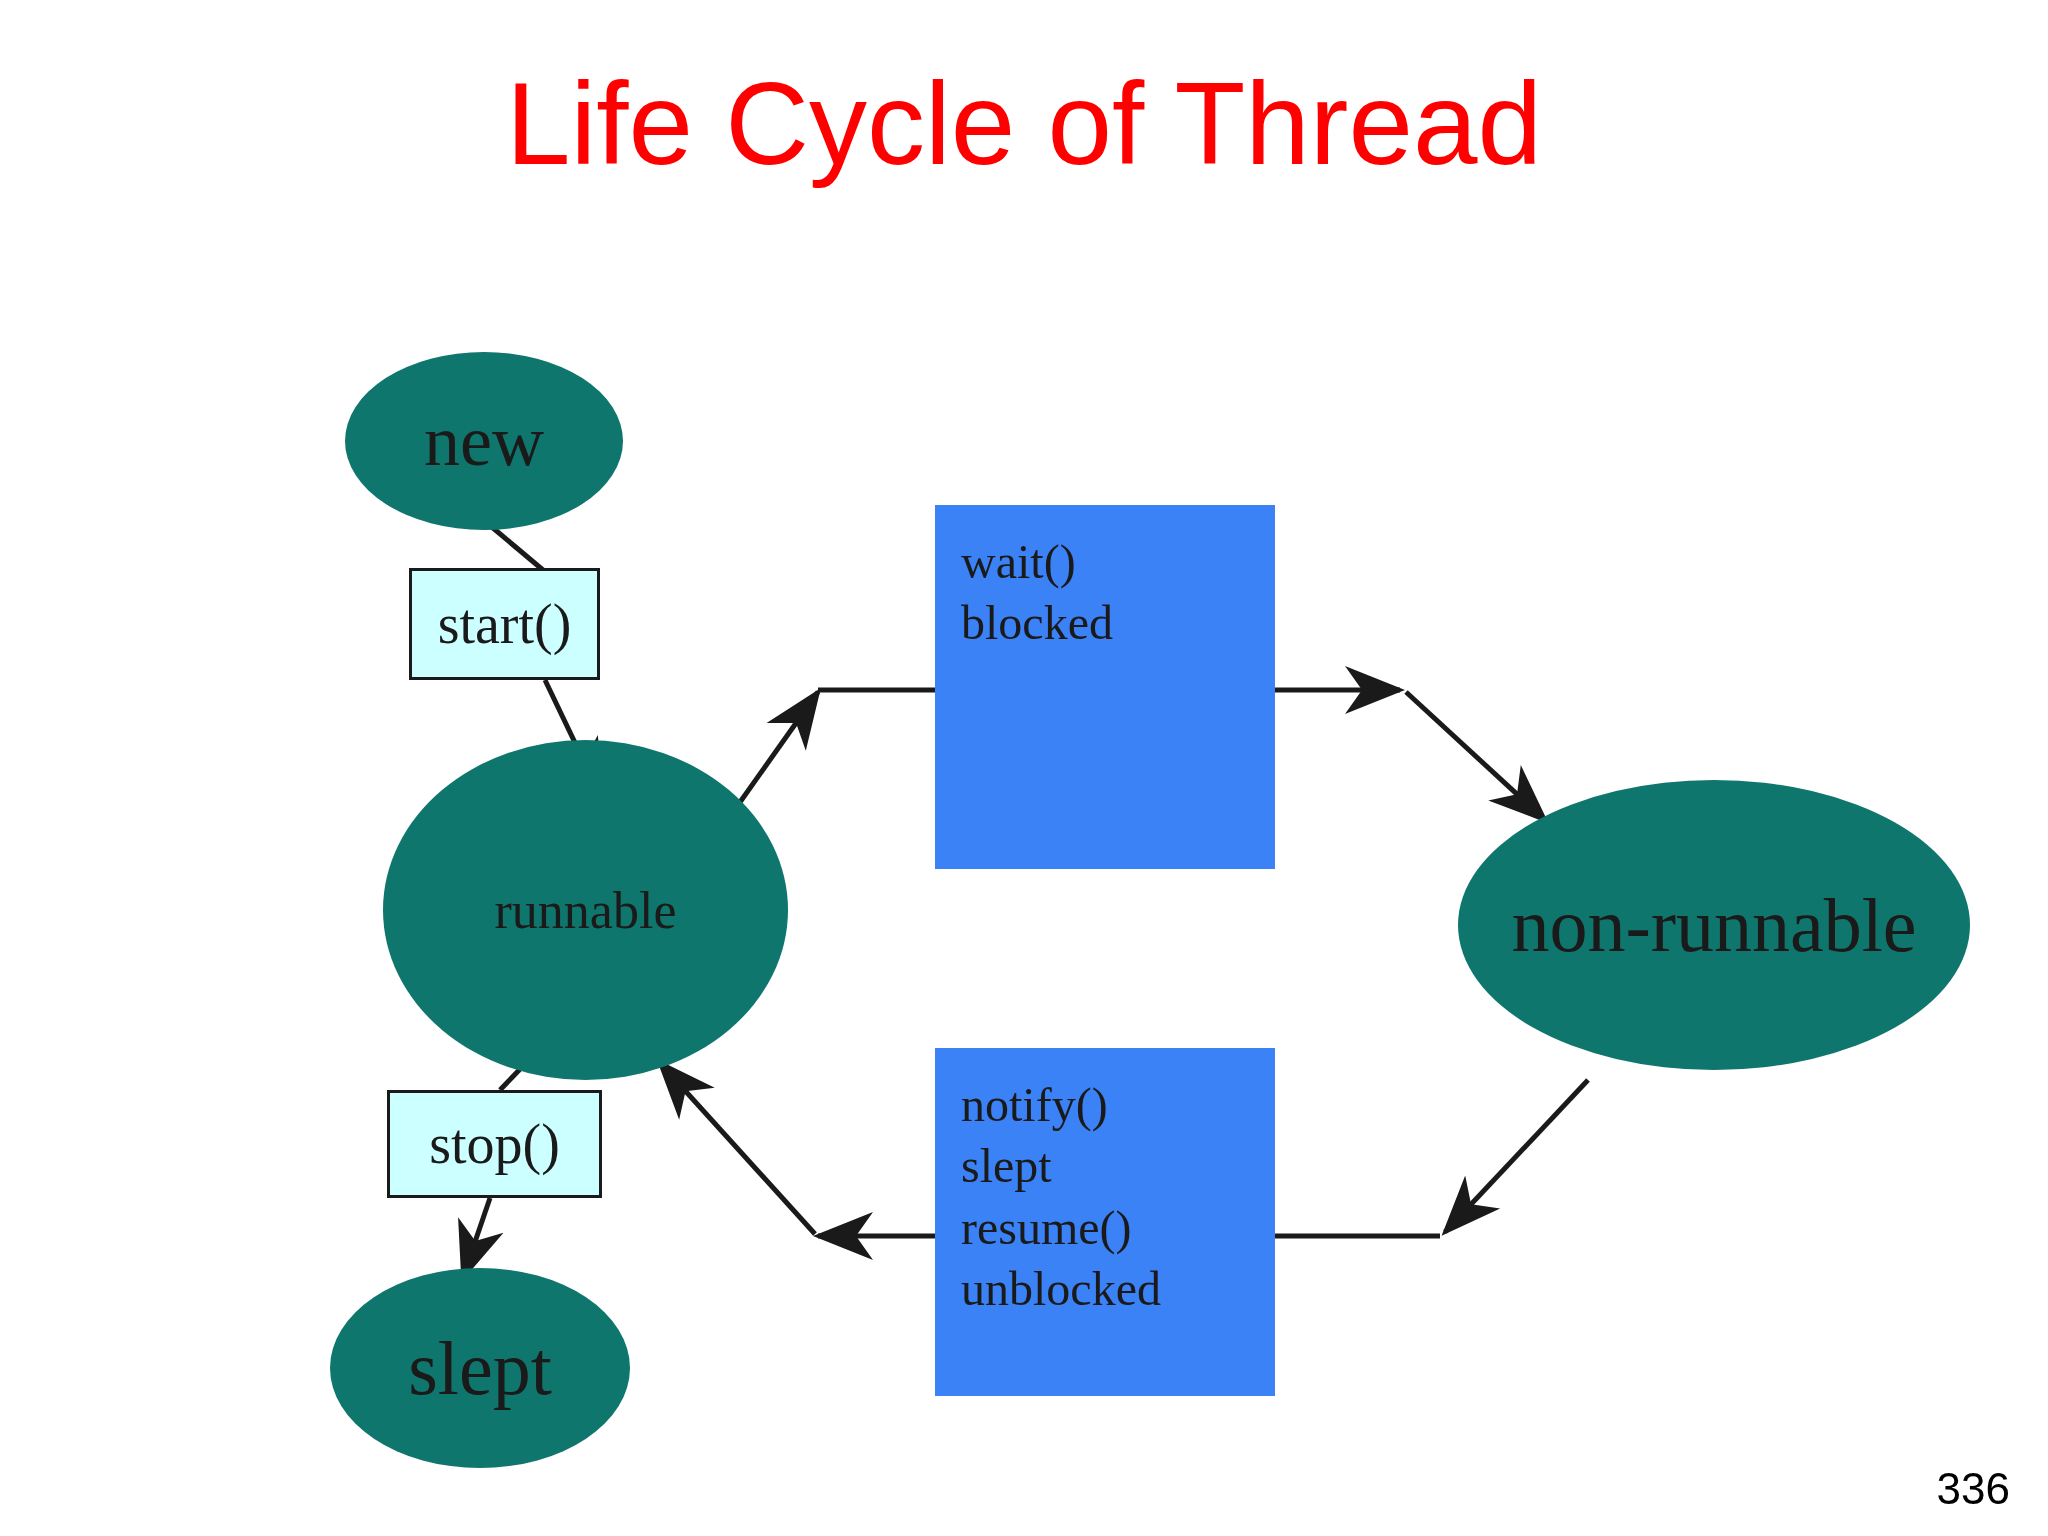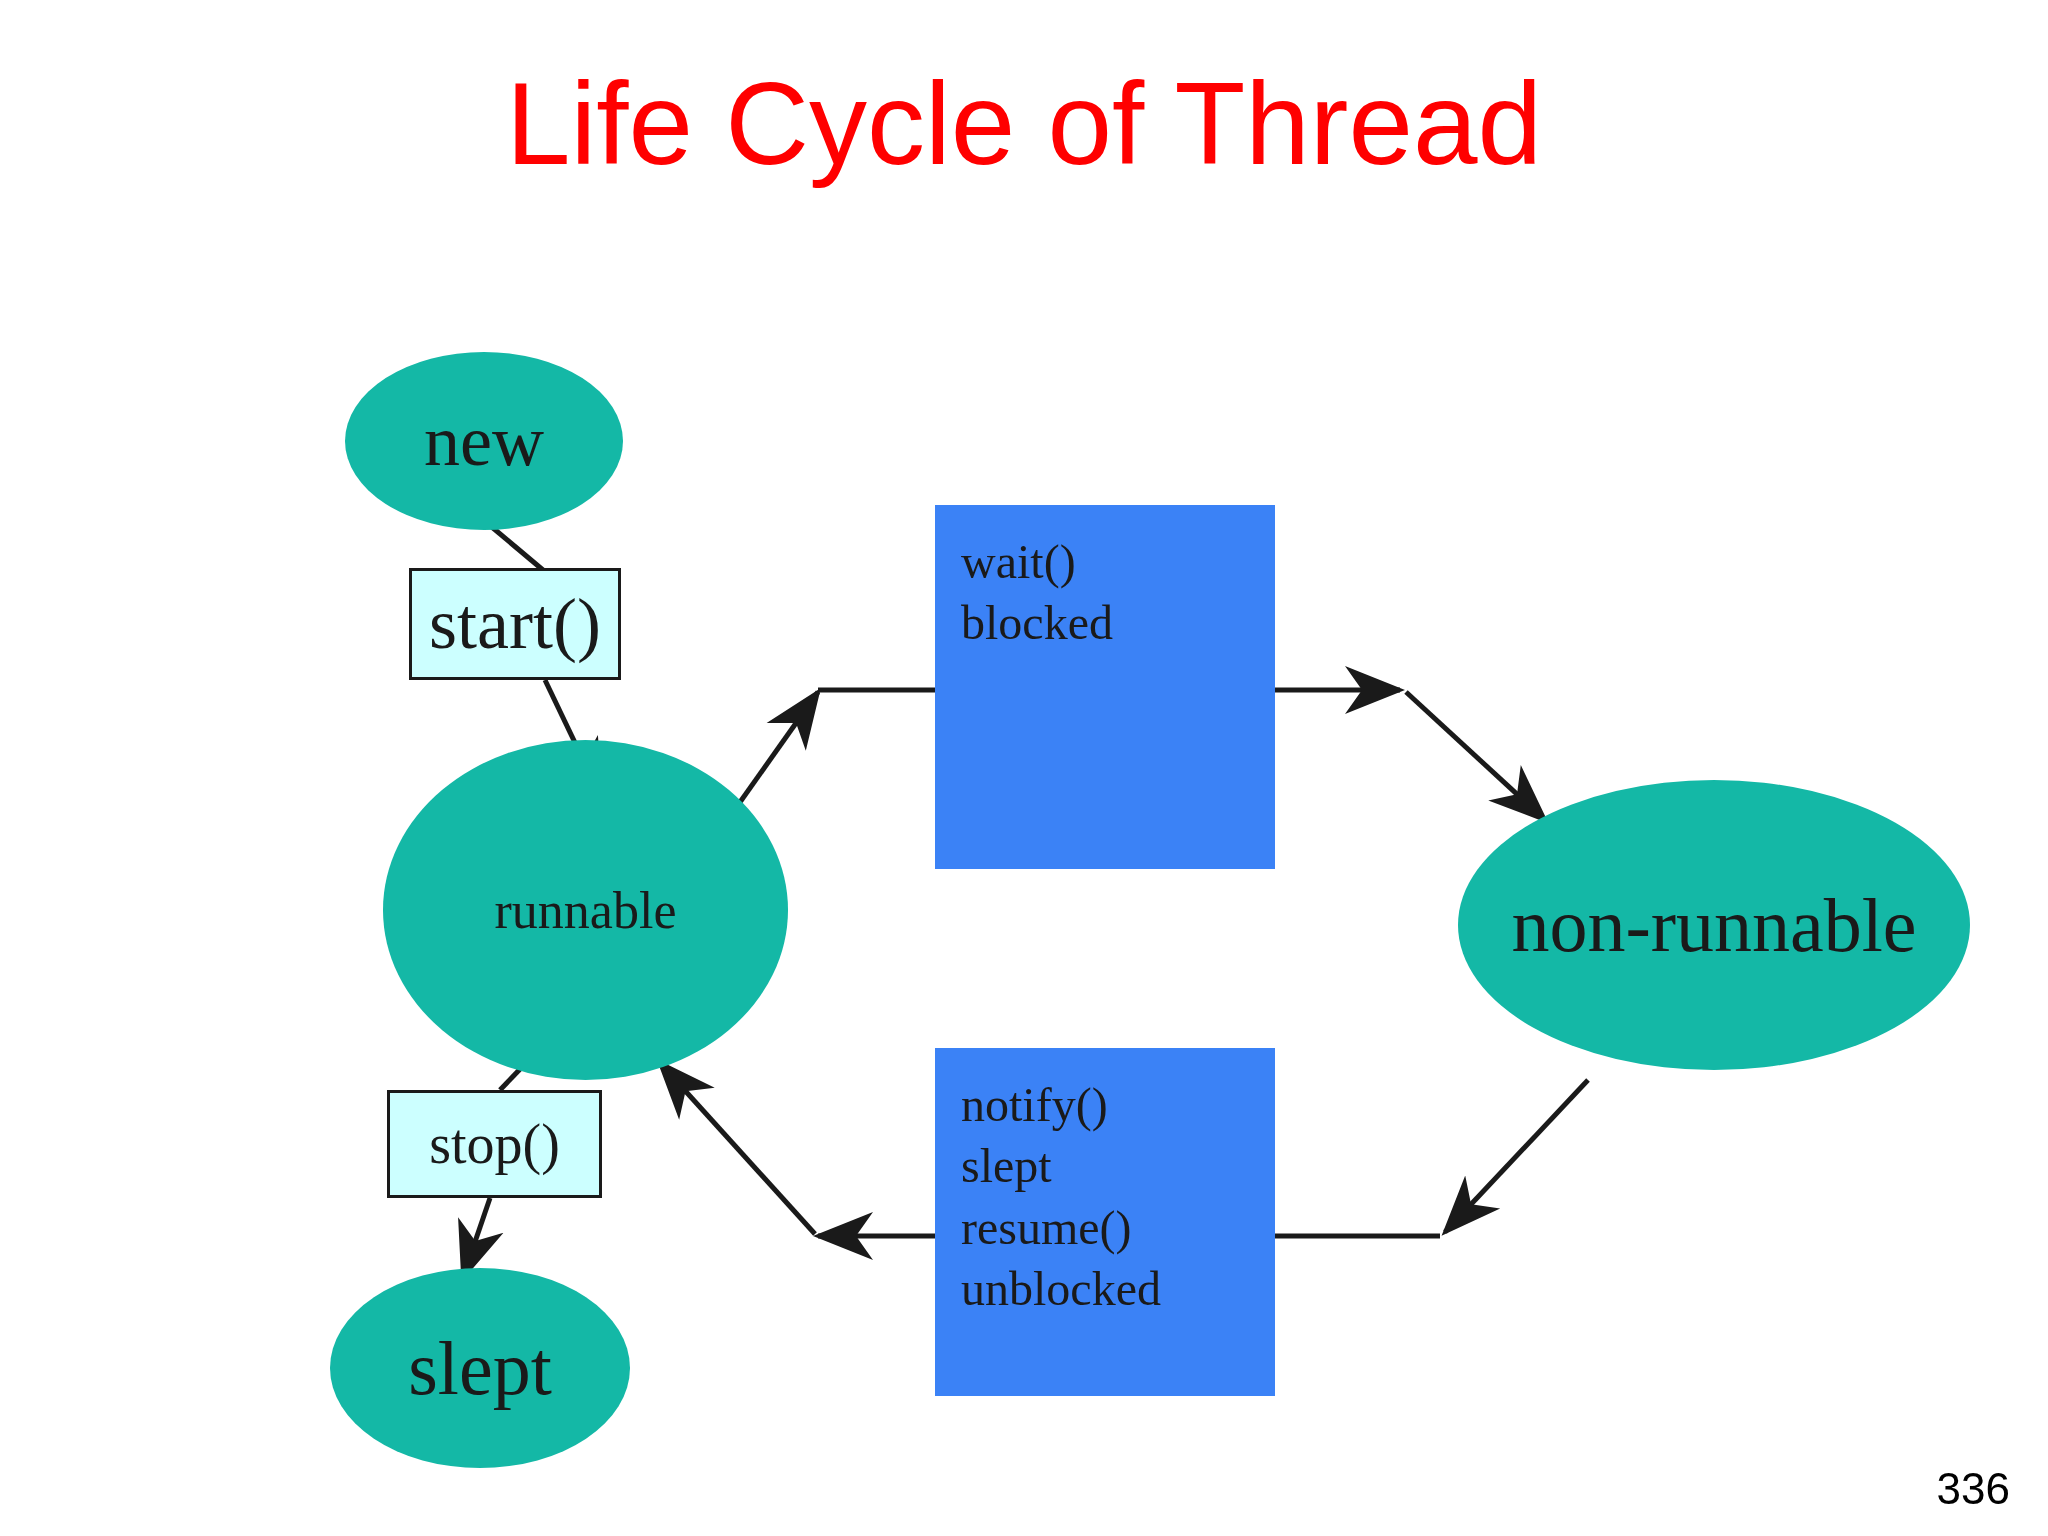--- a/index.html
+++ b/index.html
@@ -36,21 +36,21 @@
     position: absolute;
     left: 0;
     top: 0;
     width: 2048px;
     height: 1536px;
   }
 
   
   .ellipse-node {
     position: absolute;
-    background: #14b8a6;
+    background: #0f766e;
     border-radius: 50%;
     display: flex;
     align-items: center;
     justify-content: center;
     color: #1a1a1a;
     font-family: "Liberation Serif", "DejaVu Serif", serif;
     white-space: nowrap;
   }
 
   .action-box {
@@ -81,21 +81,21 @@
     display: block;
     white-space: nowrap;
   }
 
   
   #node-new        { left: 345px;  top: 352px;  width: 278px; height: 178px; font-size: 72px; }
   #node-runnable   { left: 383px;  top: 740px;  width: 405px; height: 340px; font-size: 52px; }
   #node-dead       { left: 330px;  top: 1268px; width: 300px; height: 200px; font-size: 76px; }
   #node-nonrunnable{ left: 1458px; top: 780px;  width: 512px; height: 290px; font-size: 76px; }
 
-  #box-start { left: 409px; top: 568px;  width: 212px; height: 112px; font-size: 72px; }
+  #box-start { left: 409px; top: 568px;  width: 191px; height: 112px; font-size: 56px; }
   #box-stop  { left: 387px; top: 1090px; width: 215px; height: 108px; font-size: 56px; }
 
   #note-wait   { left: 935px; top: 505px;  width: 340px; height: 364px; }
   #note-notify { left: 935px; top: 1048px; width: 340px; height: 348px; }
 
   
   #page-number {
     position: absolute;
     right: 38px;
     bottom: 22px;

